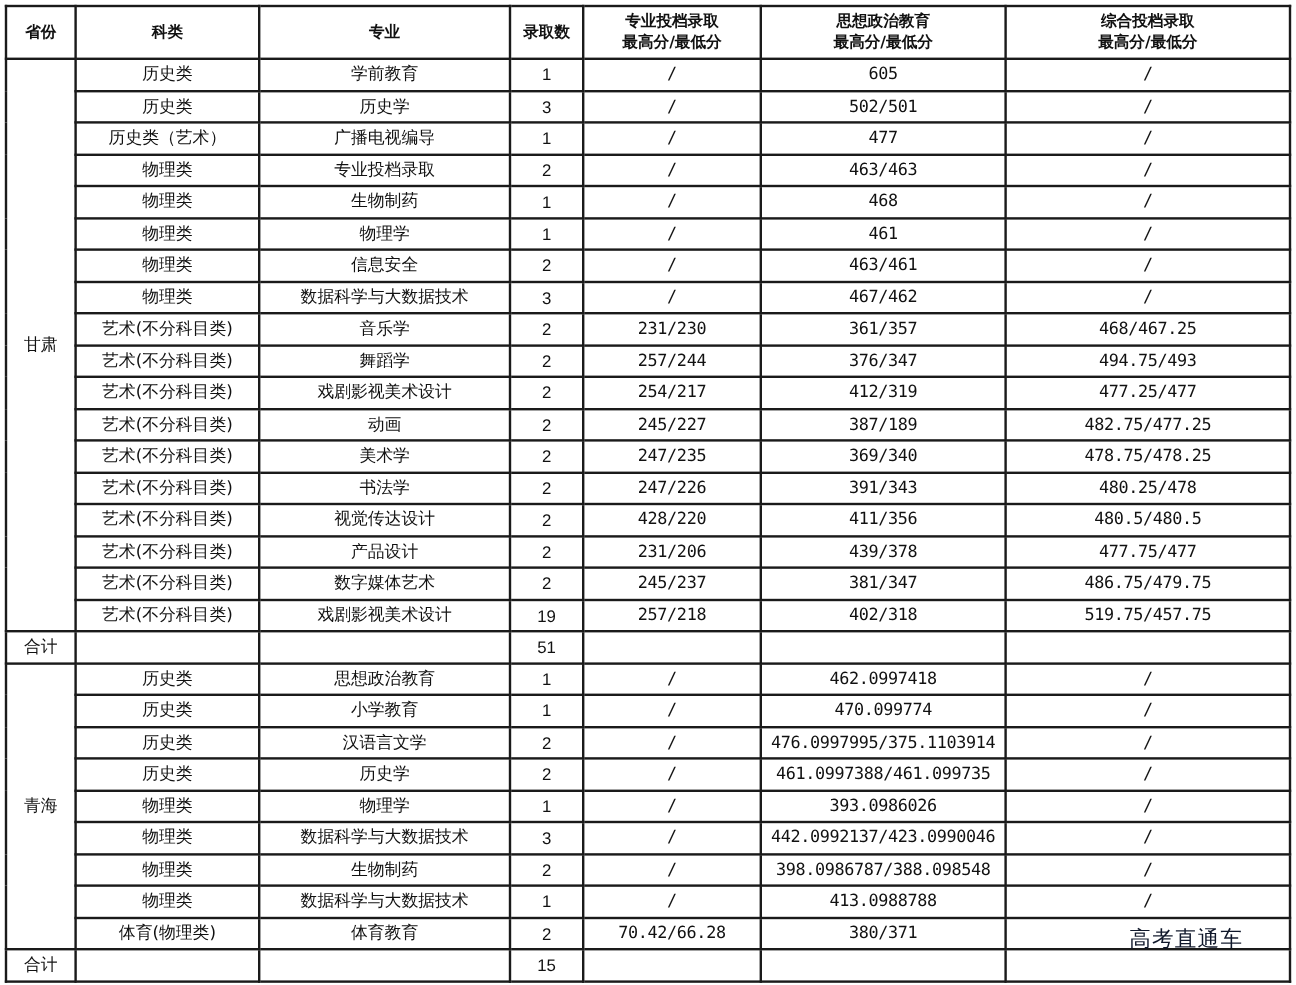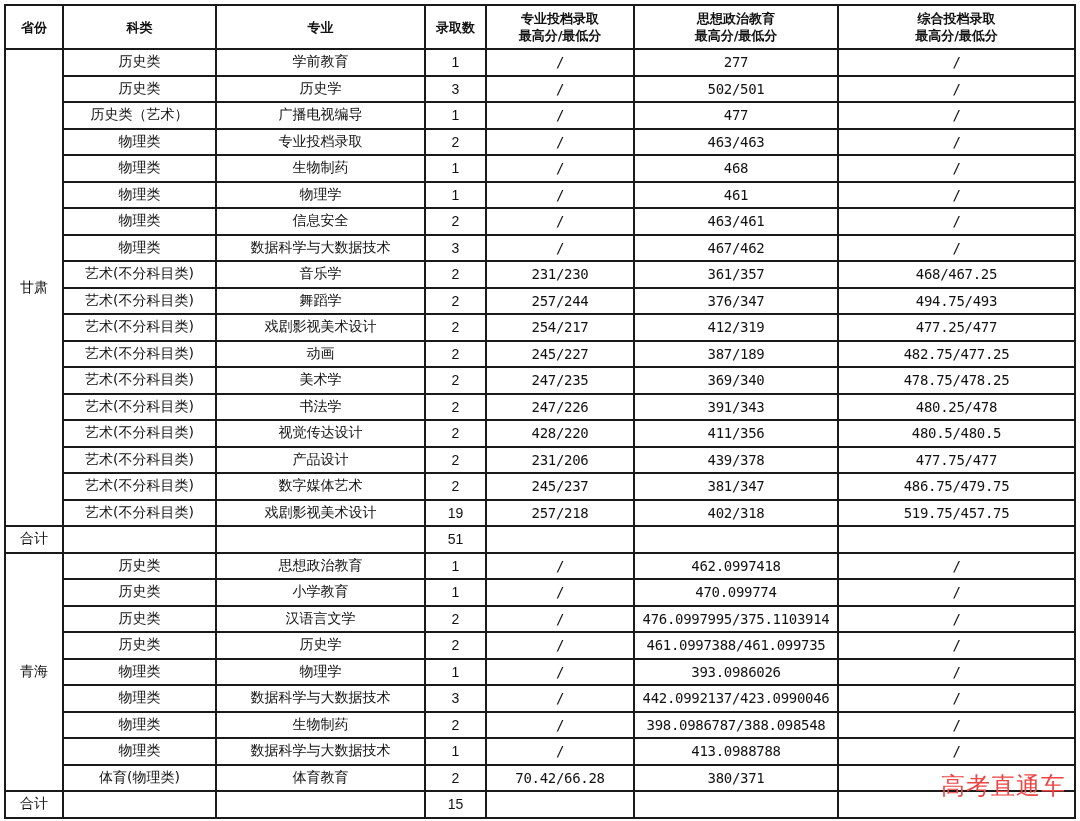--- a/index.html
+++ b/index.html
@@ -8,21 +8,21 @@
   table.admit { position:absolute; left:4px; top:4px; border-collapse:collapse;
                 table-layout:fixed; width:1070px; }
   table.admit th, table.admit td { border:2px solid #1a1a1a; text-align:center;
                 vertical-align:middle; padding:0; overflow:hidden; white-space:nowrap; }
   table.admit th { height:42px; font-size:13px; font-weight:bold; line-height:17px; }
   table.admit td { height:24.5px; font-size:14px; }
   td.num { font-family:"Liberation Sans", sans-serif; font-size:14px; }
   td.mono { font-family:"DejaVu Sans Mono", "Liberation Mono", monospace; font-size:13px; letter-spacing:-0.3px; }
   td.prov { font-size:15px; }
   td.total-label { font-size:15px; text-align:left; padding-left:6px; }
-  .watermark { position:absolute; left:941px; top:770px; font-size:24px; color:#ef4444;
+  .watermark { position:absolute; left:941px; top:770px; font-size:18px; color:#0f172a;
                letter-spacing:1px; font-family:Liberation Serif, serif; }
 </style>
 </head>
 <body>
 
 <table class="admit">
   <colgroup>
     <col style="width:58px">
       <col style="width:153px">
       <col style="width:209px">
@@ -42,21 +42,21 @@
       <th><span>综合投档录取</span><br><span>最高分/最低分</span></th>
     </tr>
   </thead>
   <tbody id="tbody">
       <tr>
         <td class="prov" rowspan="18">甘肃</td>
         <td>历史类</td>
         <td>学前教育</td>
         <td class="num">1</td>
         <td class="mono">/</td>
-        <td class="mono">277</td>
+        <td class="mono">605</td>
         <td class="mono">/</td>
       </tr>
       <tr>
         <td>历史类</td>
         <td>历史学</td>
         <td class="num">3</td>
         <td class="mono">/</td>
         <td class="mono">502/501</td>
         <td class="mono">/</td>
       </tr>

